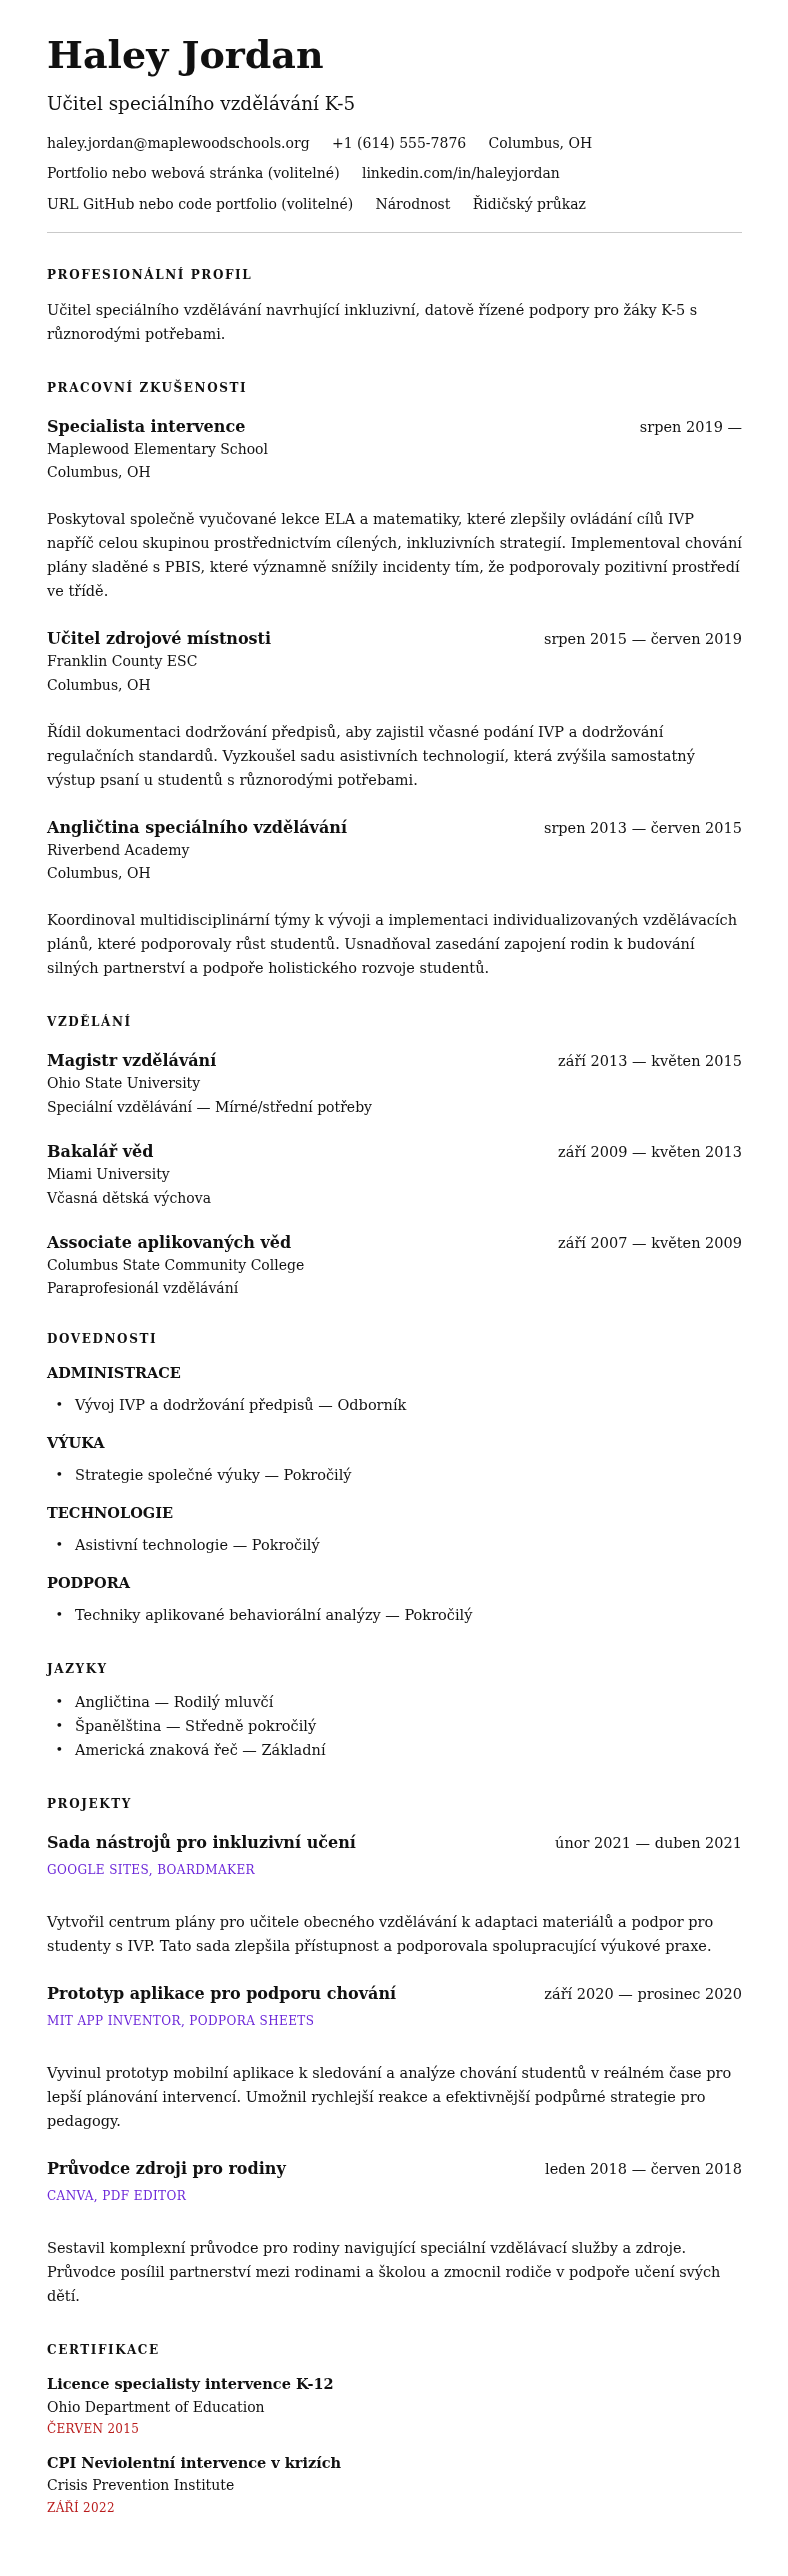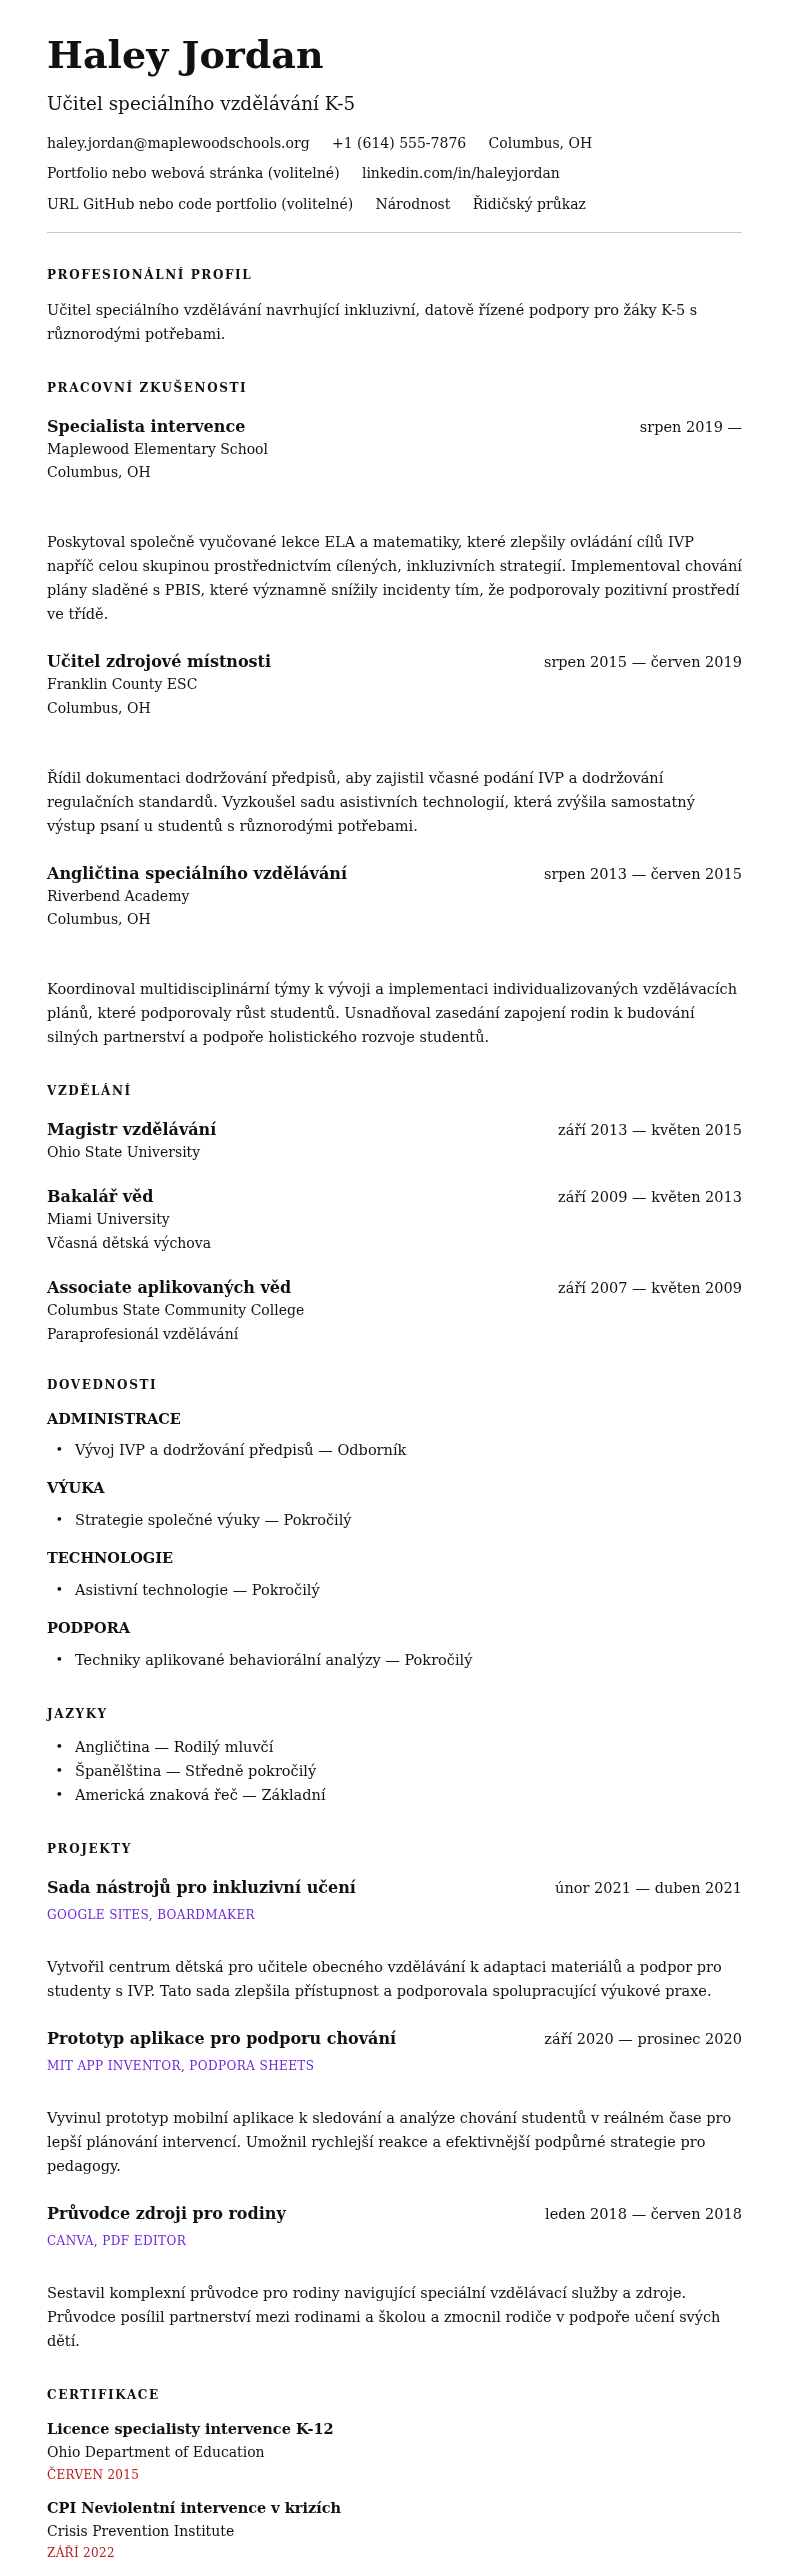--- a/index.html
+++ b/index.html
@@ -23,21 +23,21 @@
 
   .profile-text { font-size: 14.5px; line-height: 24px; margin-top: 14.5px; }
 
   .entry { margin-top: 20px; }
   .entry + .entry { margin-top: 25px; }
   .entry-head { display: flex; justify-content: space-between; align-items: baseline; }
   .entry-title { font-size: 16px; font-weight: 700; line-height: 21px; }
   .entry-date { font-size: 14.5px; line-height: 20px; white-space: nowrap; }
   .entry-company { font-size: 14px; line-height: 17px; margin-top: 4px; }
   .entry-location { font-size: 14px; line-height: 17px; margin-top: 6.6px; }
-  .entry-desc { font-size: 14.5px; line-height: 24px; margin-top: 49px; }
+  .entry-desc { font-size: 14.5px; line-height: 24px; margin-top: 26px; }
 
   .skill-cat { margin-top: 17px; }
   .skill-cat-name { font-size: 14.5px; font-weight: 700; line-height: 18.4px; }
 
   ul.bullets { list-style: none; margin: 10.5px 0 0 0; padding: 0; }
   ul.bullets li { font-size: 14.5px; line-height: 24px; padding-left: 28px; position: relative; }
   ul.bullets li::before { content: "•"; position: absolute; left: 8.5px; top: 0; font-size: 13px; }
 
   .tools { font-size: 12px; line-height: 16px; letter-spacing: 0.4px; margin-top: 9px; color: #6d28d9; }
   .proj-desc { font-size: 14.5px; line-height: 24px; margin-top: 32px; }
@@ -114,20 +114,21 @@
 
   <section class="section">
     <div class="section-heading">VZDĚLÁNÍ</div>
 
     <div class="entry">
       <div class="entry-head">
         <span class="entry-title">Magistr vzdělávání</span>
         <span class="entry-date">září 2013 — květen 2015</span>
       </div>
       <div class="entry-company">Ohio State University</div>
+      <div class="entry-location">Speciální vzdělávání — Mírné/střední potřeby</div>
     </div>
 
     <div class="entry">
       <div class="entry-head">
         <span class="entry-title">Bakalář věd</span>
         <span class="entry-date">září 2009 — květen 2013</span>
       </div>
       <div class="entry-company">Miami University</div>
       <div class="entry-location">Včasná dětská výchova</div>
     </div>
@@ -185,21 +186,21 @@
 
   <section class="section">
     <div class="section-heading">PROJEKTY</div>
 
     <div class="entry">
       <div class="entry-head">
         <span class="entry-title">Sada nástrojů pro inkluzivní učení</span>
         <span class="entry-date">únor 2021 — duben 2021</span>
       </div>
       <div class="tools">GOOGLE SITES, BOARDMAKER</div>
-      <p class="proj-desc">Vytvořil centrum dětská pro učitele obecného vzdělávání k adaptaci materiálů a podpor pro studenty s IVP. Tato sada zlepšila přístupnost a podporovala spolupracující výukové praxe.</p>
+      <p class="proj-desc">Vytvořil centrum plány pro učitele obecného vzdělávání k adaptaci materiálů a podpor pro studenty s IVP. Tato sada zlepšila přístupnost a podporovala spolupracující výukové praxe.</p>
     </div>
 
     <div class="entry">
       <div class="entry-head">
         <span class="entry-title">Prototyp aplikace pro podporu chování</span>
         <span class="entry-date">září 2020 — prosinec 2020</span>
       </div>
       <div class="tools">MIT APP INVENTOR, PODPORA SHEETS</div>
       <p class="proj-desc">Vyvinul prototyp mobilní aplikace k sledování a analýze chování studentů v reálném čase pro lepší plánování intervencí. Umožnil rychlejší reakce a efektivnější podpůrné strategie pro pedagogy.</p>
     </div>

